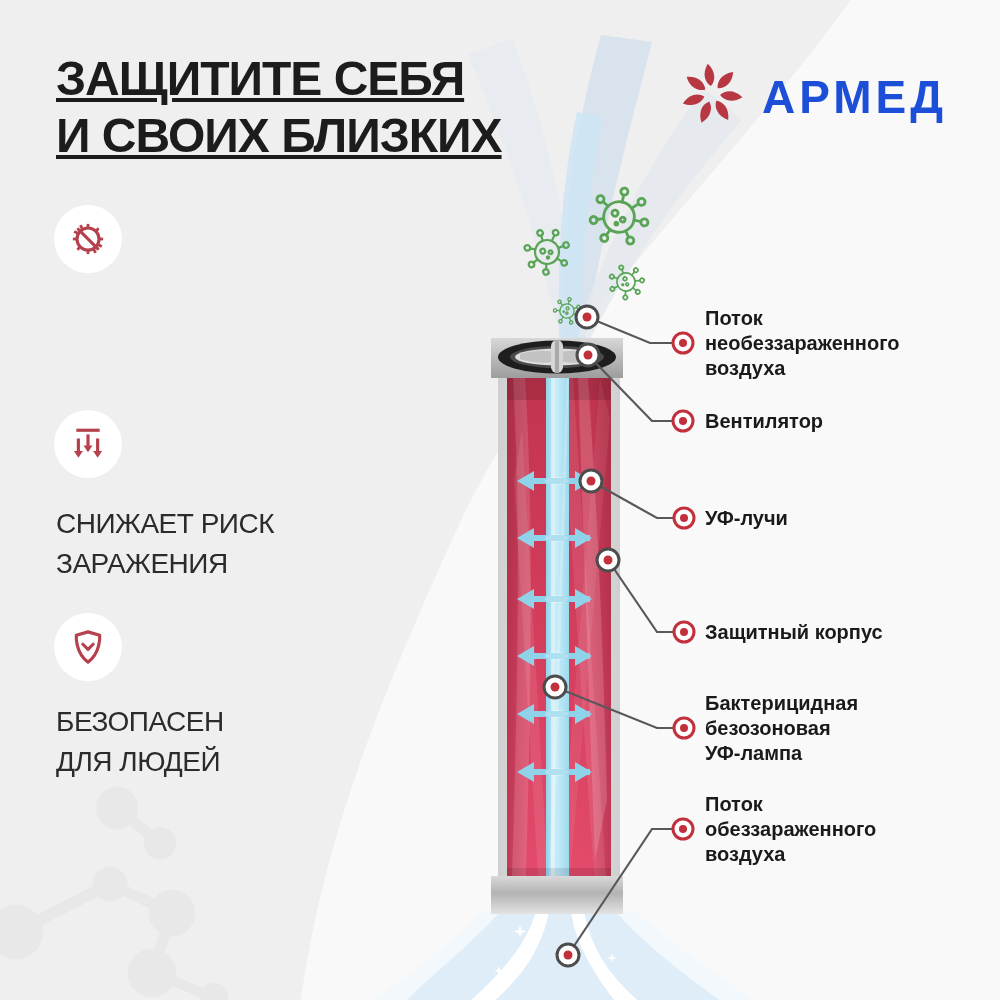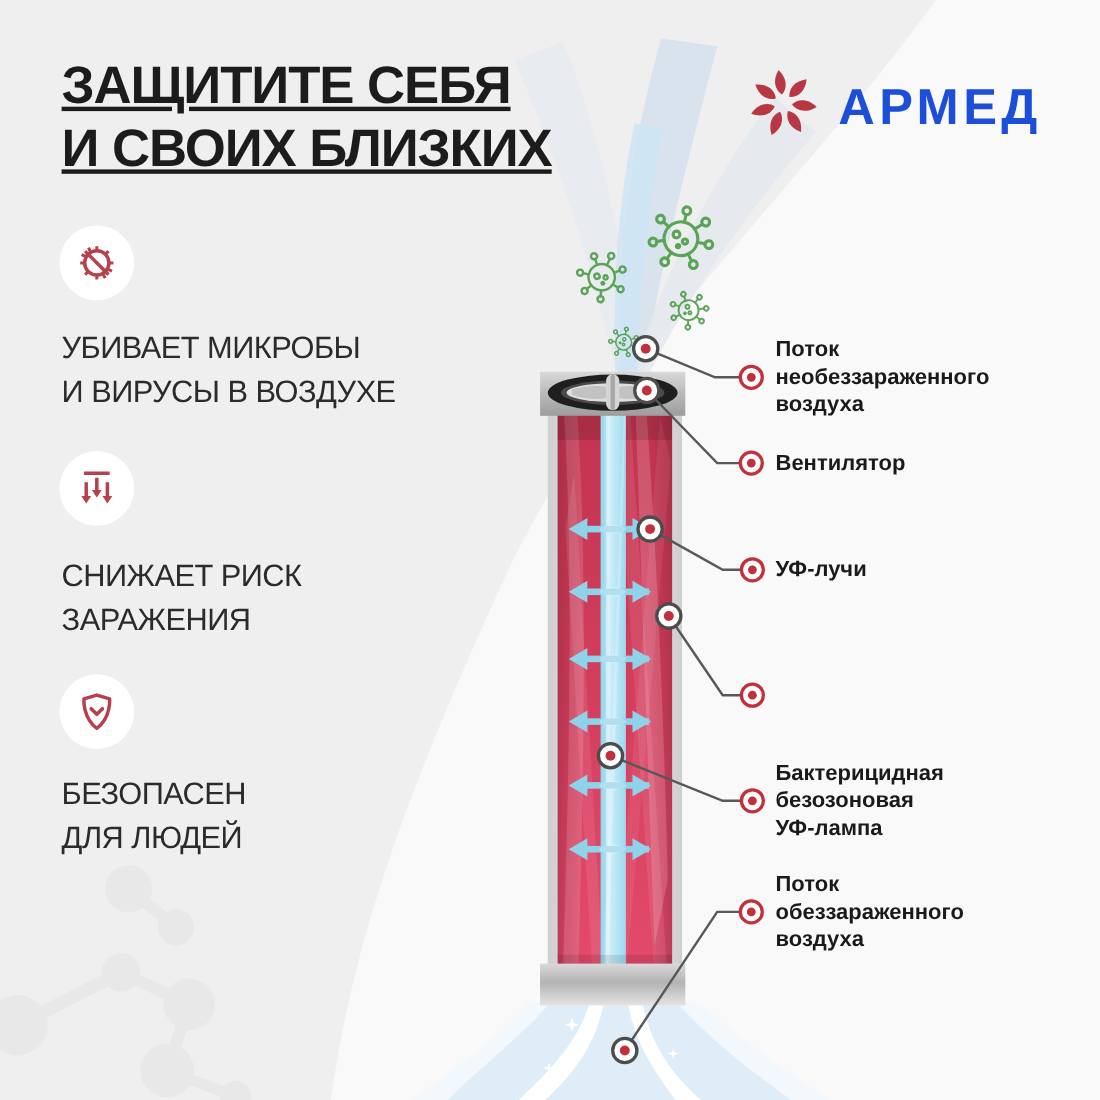--- a/index.html
+++ b/index.html
@@ -332,22 +332,20 @@
         <line x1="16.5" y1="47.5" x2="20.7" y2="43.3"></line>
           <line x1="43.3" y1="20.7" x2="47.5" y2="16.5"></line>
         <line x1="21" y1="11.9" x2="23.5" y2="17"></line>
           <line x1="40.5" y1="47" x2="43" y2="52.1"></line>
         <line x1="11.9" y1="21" x2="17" y2="23.5"></line>
           <line x1="47" y1="40.5" x2="52.1" y2="43"></line>
       </g>
       <line x1="21" y1="21" x2="46" y2="46" stroke-width="4.6"></line>
     </svg>
   </div>
-  <div class="feature-text" style="top:296px;">УБИВАЕТ МИКРОБЫ
-И ВИРУСЫ В ВОЗДУХЕ</div>
 
   <div class="feature-icon" style="left:54px;top:410px;">
     <svg width="44" height="44" viewBox="0 0 64 64" stroke="#b5414c" stroke-width="4.6" fill="#b5414c">
       <line x1="15" y1="12" x2="49" y2="12"></line>
       <line x1="32" y1="18" x2="32" y2="36" fill="none"></line>
       <path d="M 32,44 L 25.5,34 L 38.5,34 Z" stroke="none"></path>
       <line x1="18" y1="24" x2="18" y2="44" fill="none"></line>
       <path d="M 18,52 L 11.5,42 L 24.5,42 Z" stroke="none"></path>
       <line x1="46" y1="24" x2="46" y2="44" fill="none"></line>
       <path d="M 46,52 L 39.5,42 L 52.5,42 Z" stroke="none"></path>
@@ -363,20 +361,21 @@
     </svg>
   </div>
   <div class="feature-text" style="top:702px;">БЕЗОПАСЕН
 ДЛЯ ЛЮДЕЙ</div>
 
   <div class="callout-text" style="top:306px;width:250px;">Поток
 необеззараженного
 воздуха</div>
   <div class="callout-text" style="top:409px;">Вентилятор</div>
   <div class="callout-text" style="top:506px;">УФ-лучи</div>
+  <div class="callout-text" style="top:620px;">Защитный корпус</div>
   <div class="callout-text" style="top:691px;width:230px;">Бактерицидная
 безозоновая
 УФ-лампа</div>
   <div class="callout-text" style="top:792px;width:250px;">Поток
 обеззараженного
 воздуха</div>
 
 </div>
 
 </body></html>

